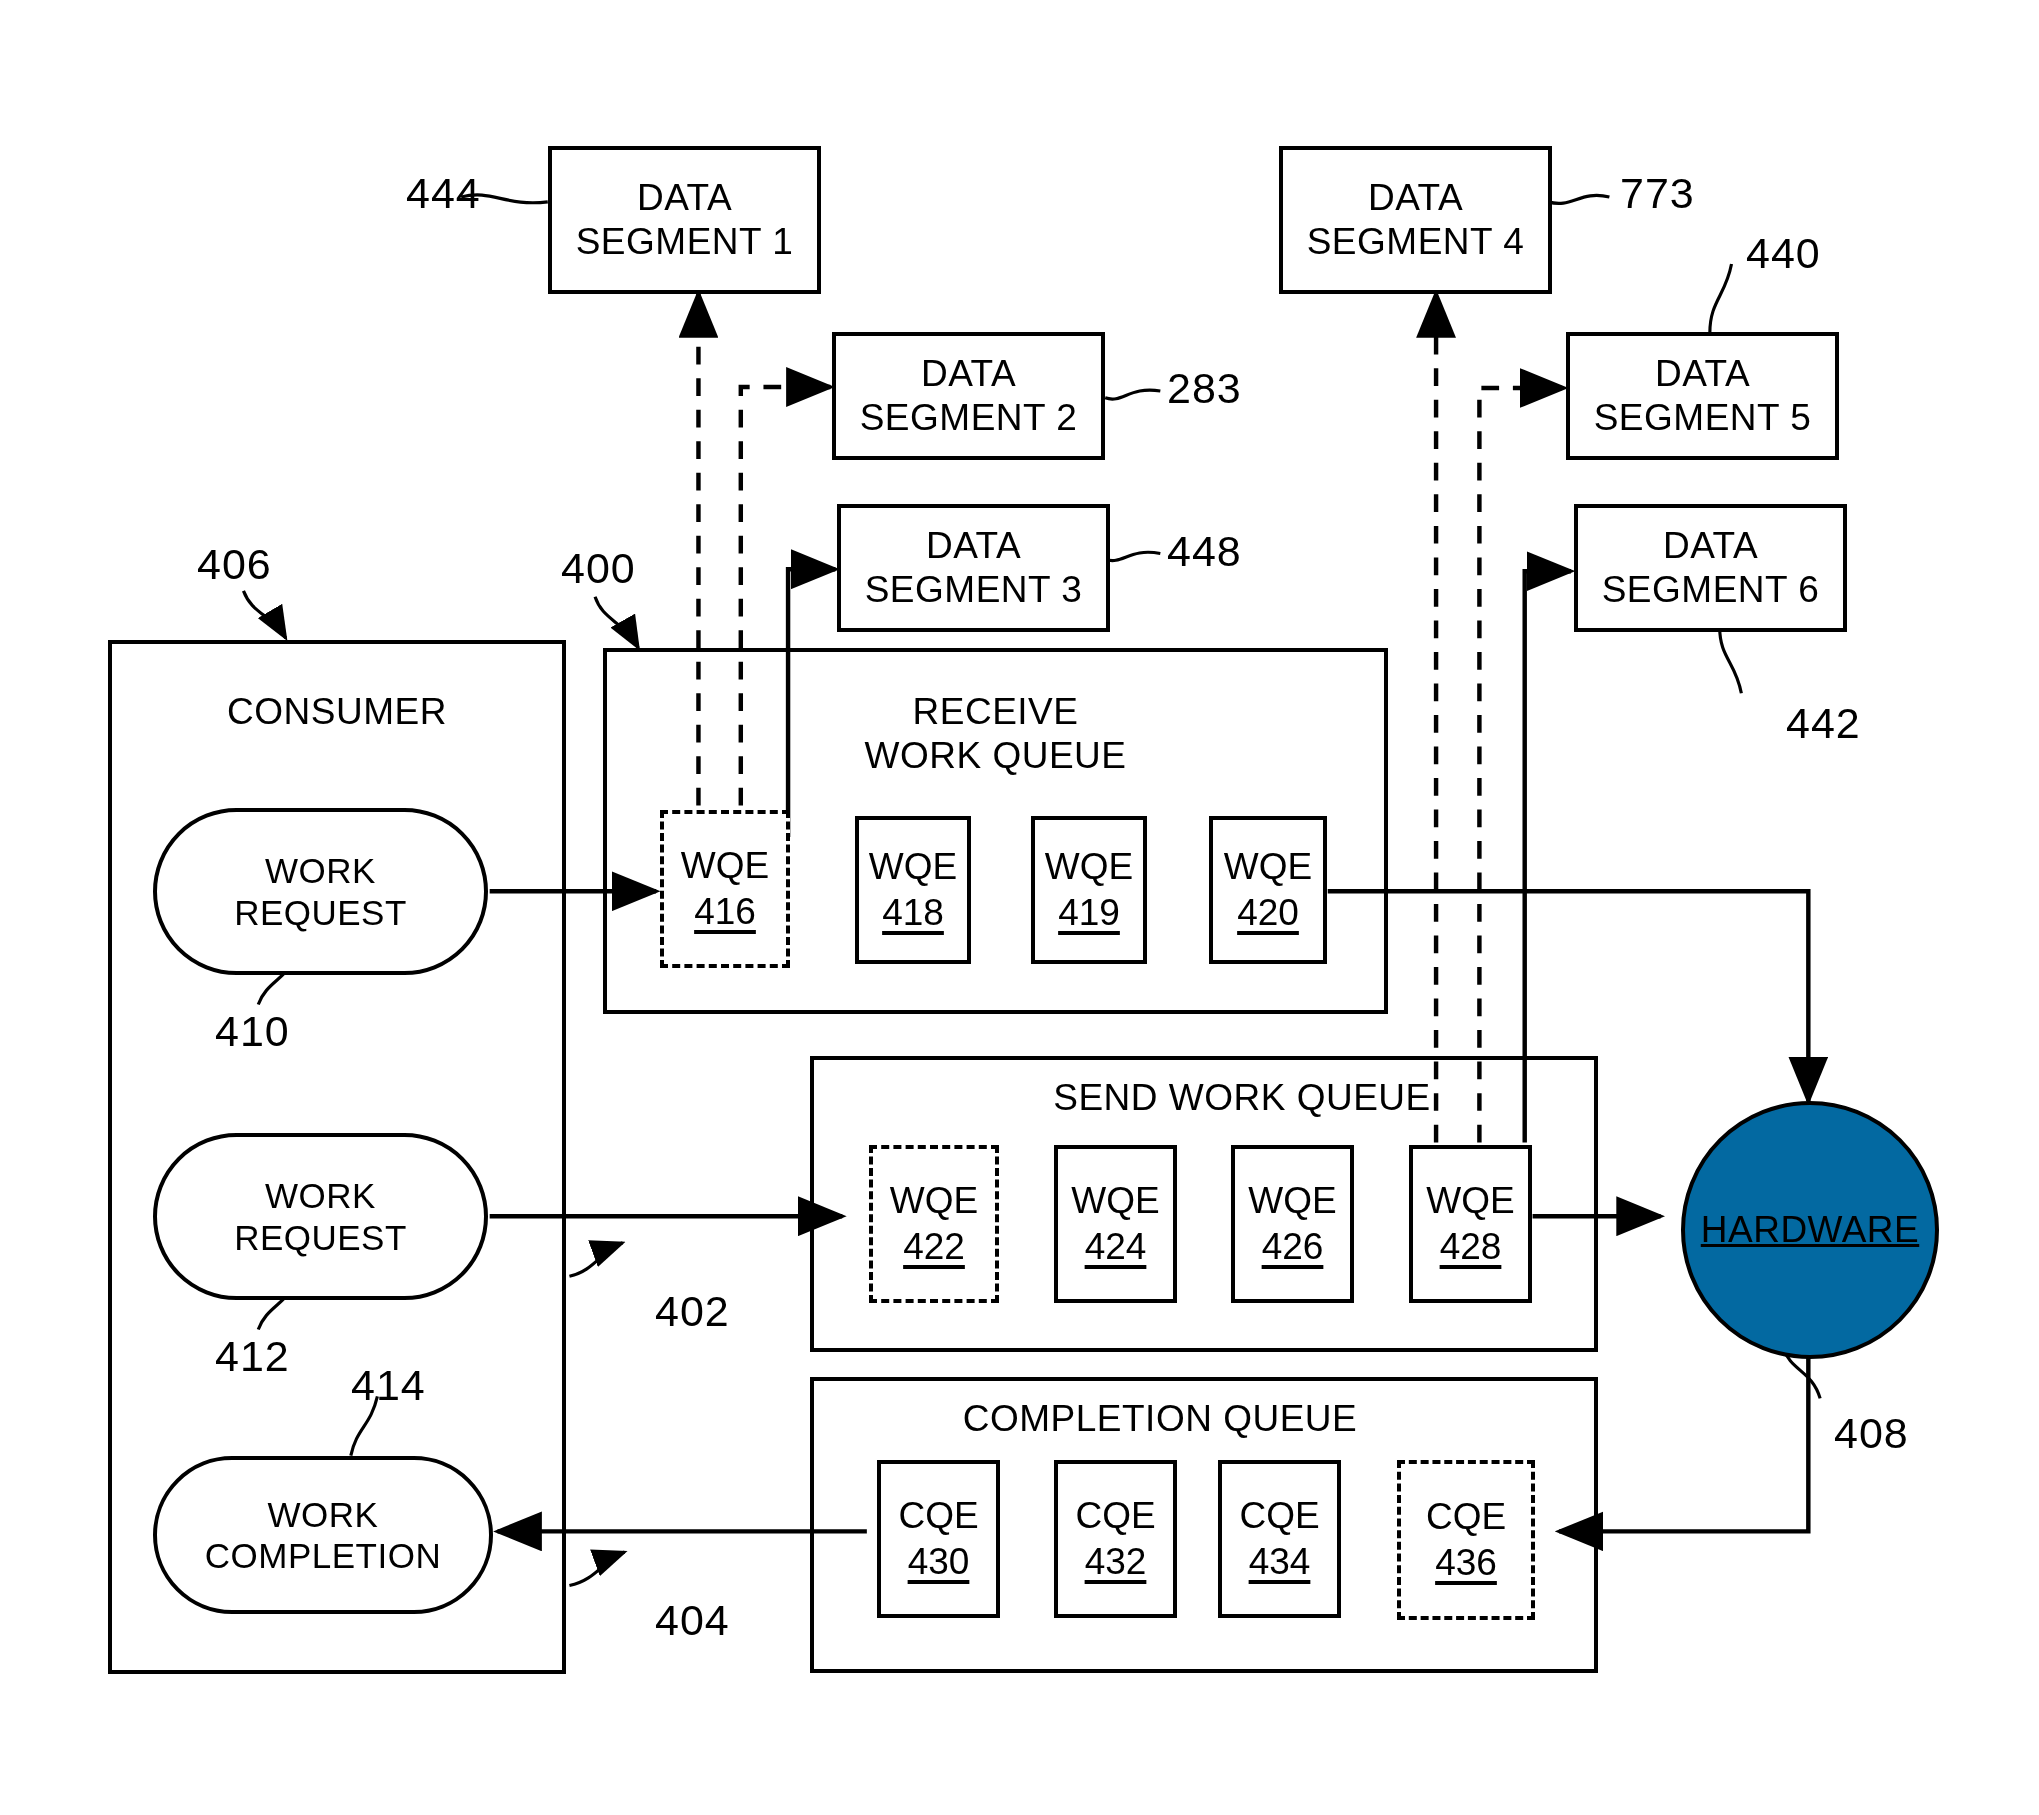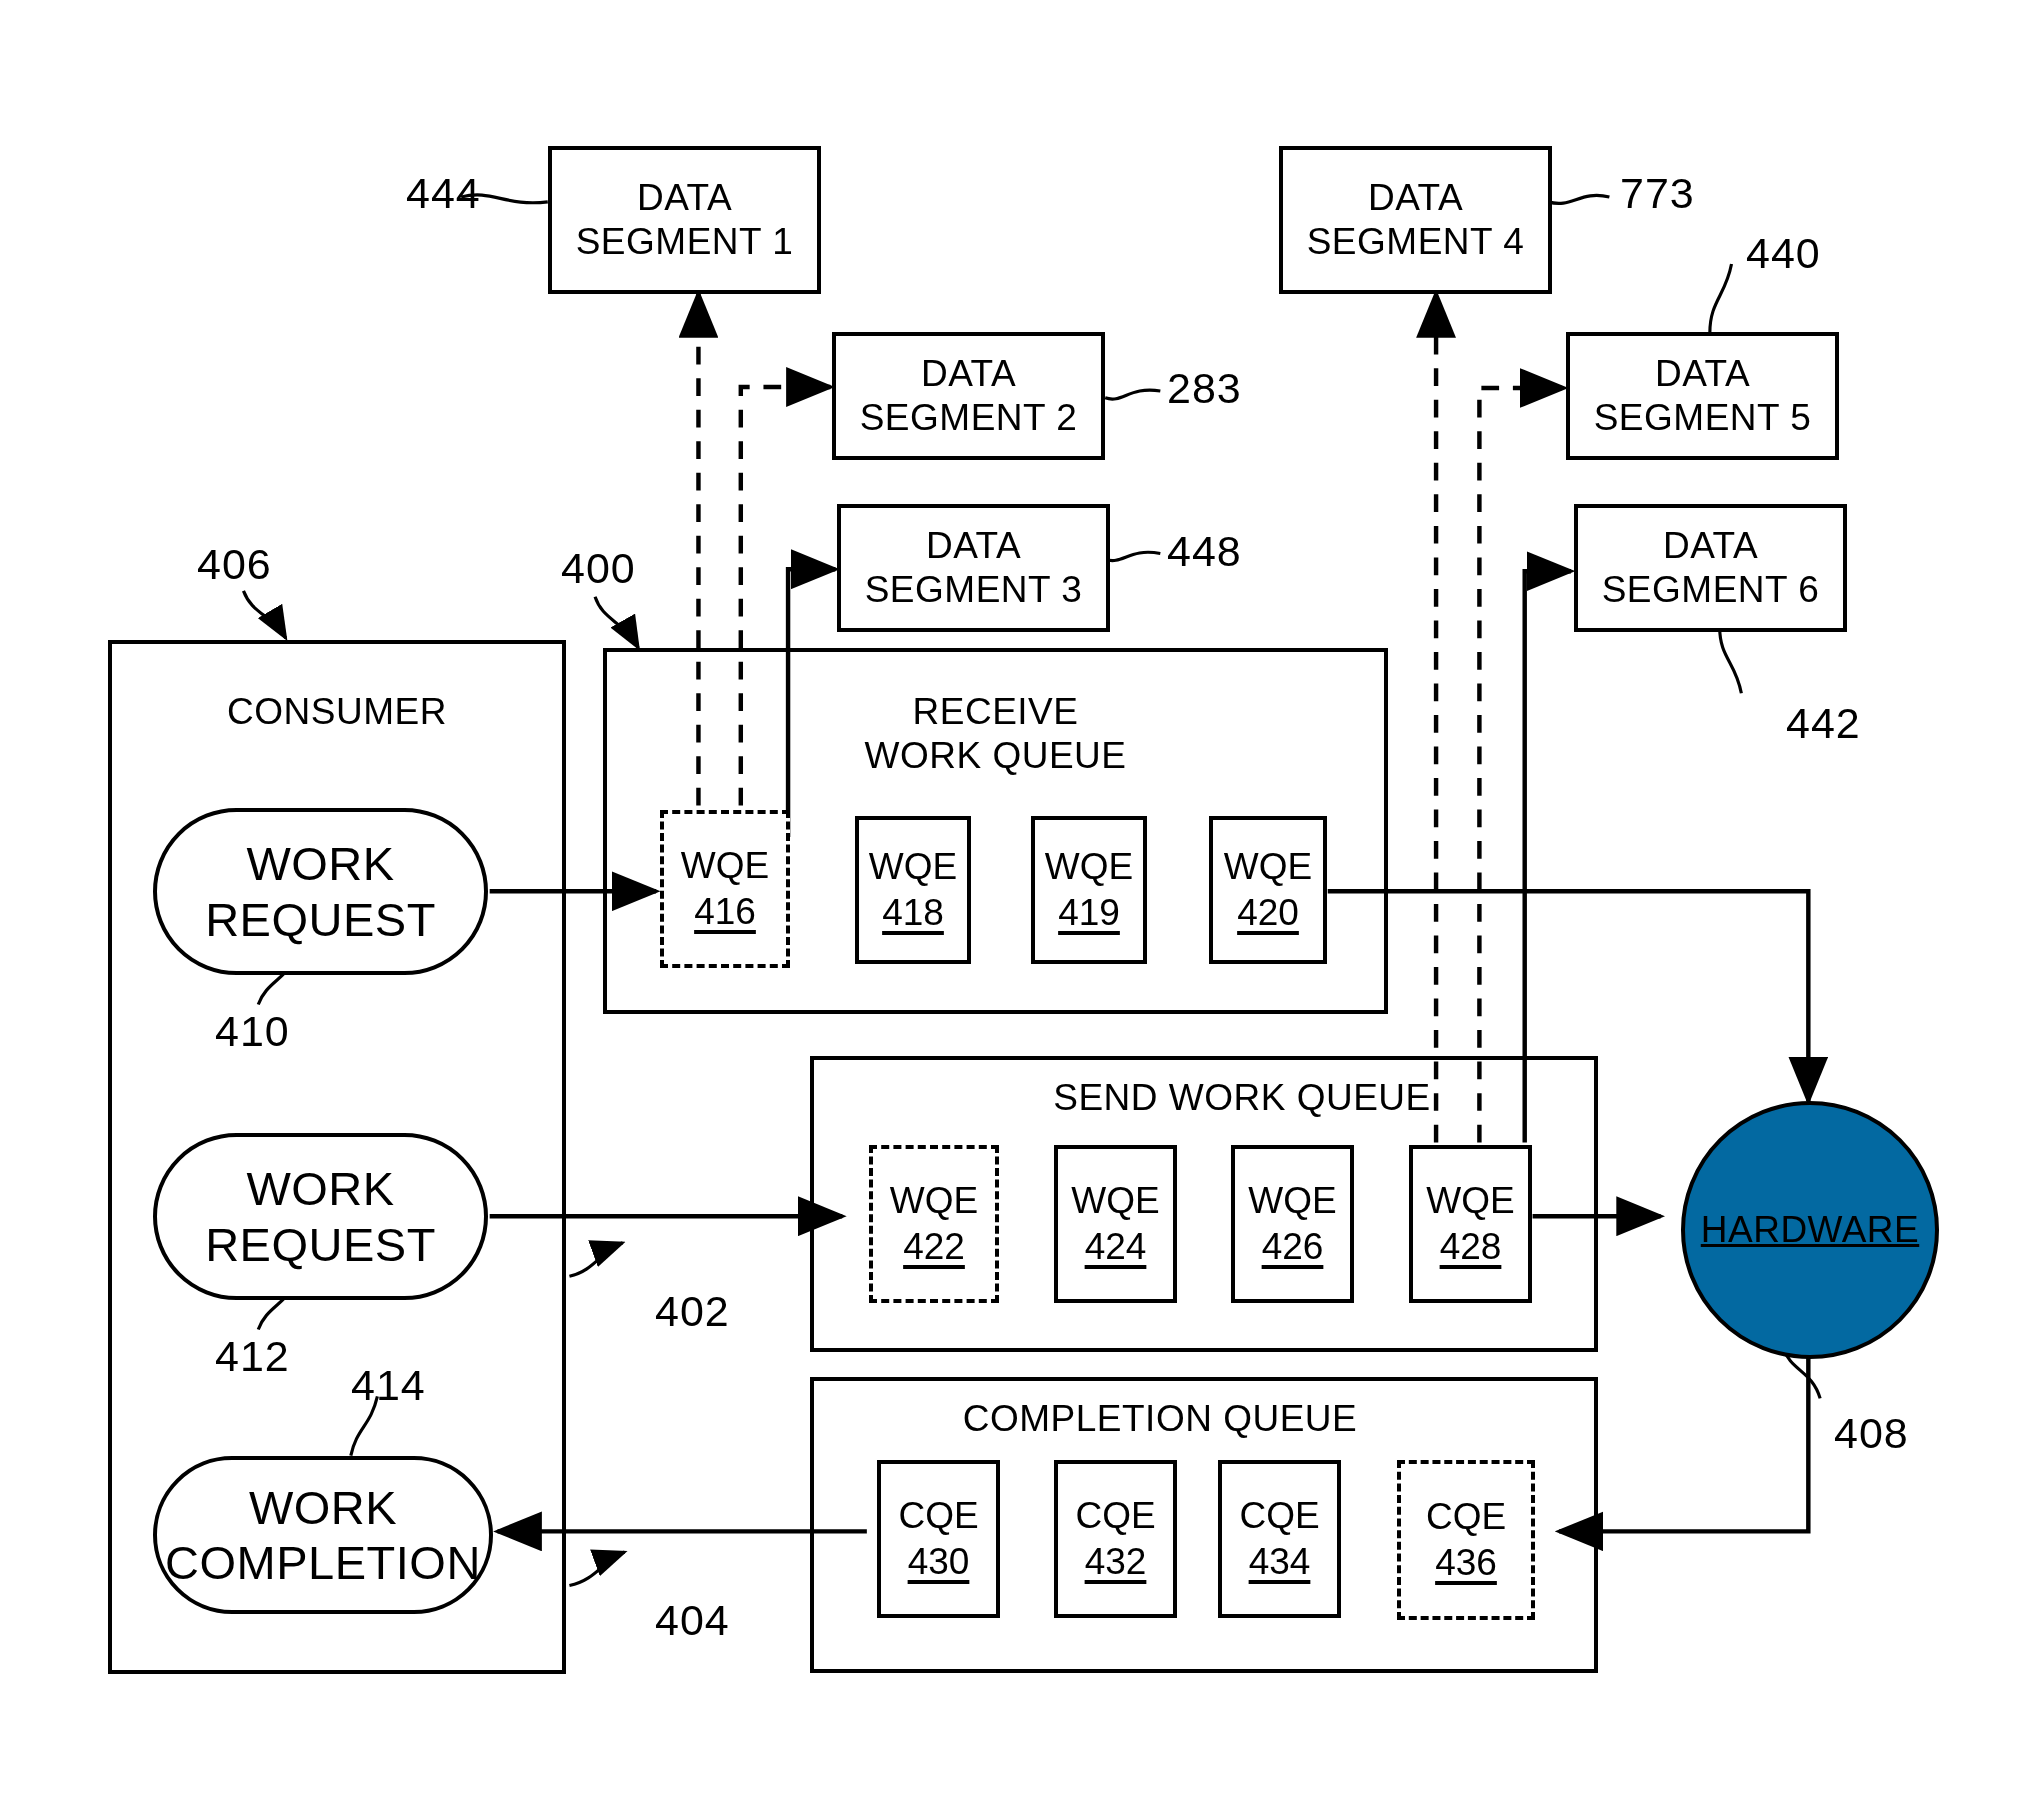--- a/index.html
+++ b/index.html
@@ -49,21 +49,21 @@
     position: absolute;
     border: 4.9px solid #000;
     border-radius: 984px;
     background: #fff;
     box-sizing: border-box;
     display: flex;
     align-items: center;
     justify-content: center;
     text-align: center;
     line-height: 1.18;
-    font-size: 47px;
+    font-size: 35px;
     letter-spacing: 0.5px;
   }
   .circle {
     position: absolute;
     border: 4.9px solid #000;
     border-radius: 50%;
     background: #0369a1;
     box-sizing: border-box;
     display: flex;
     align-items: center;

